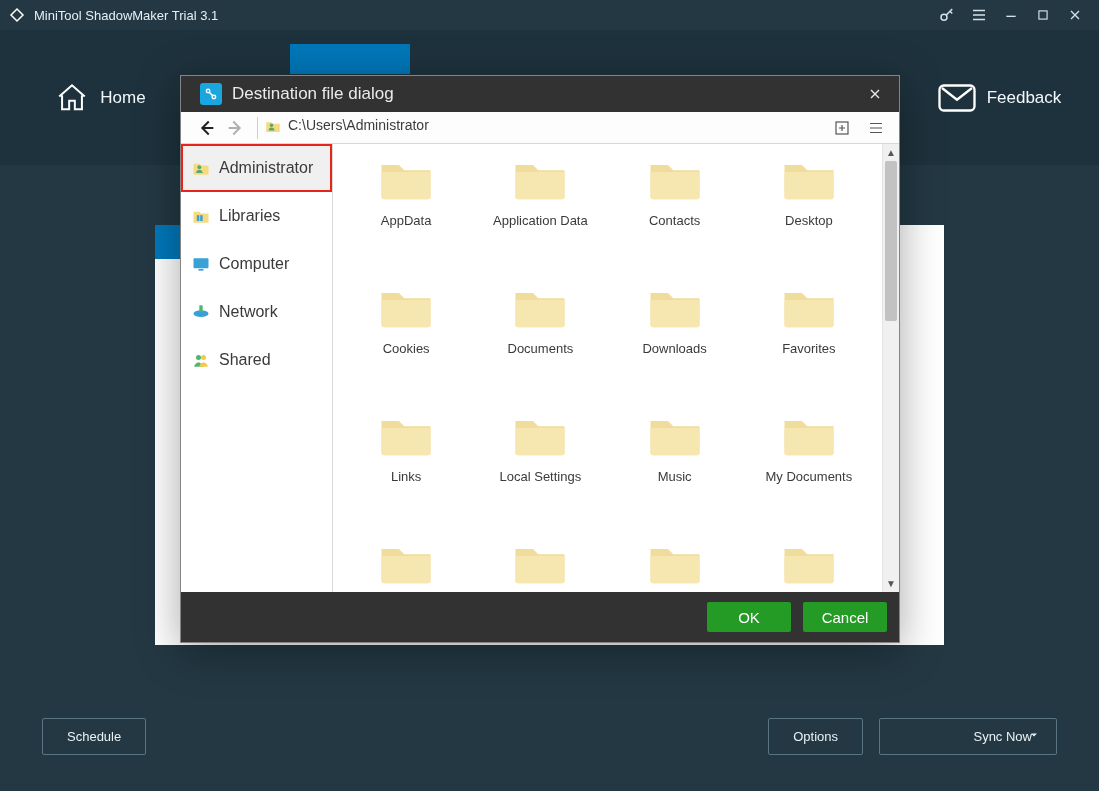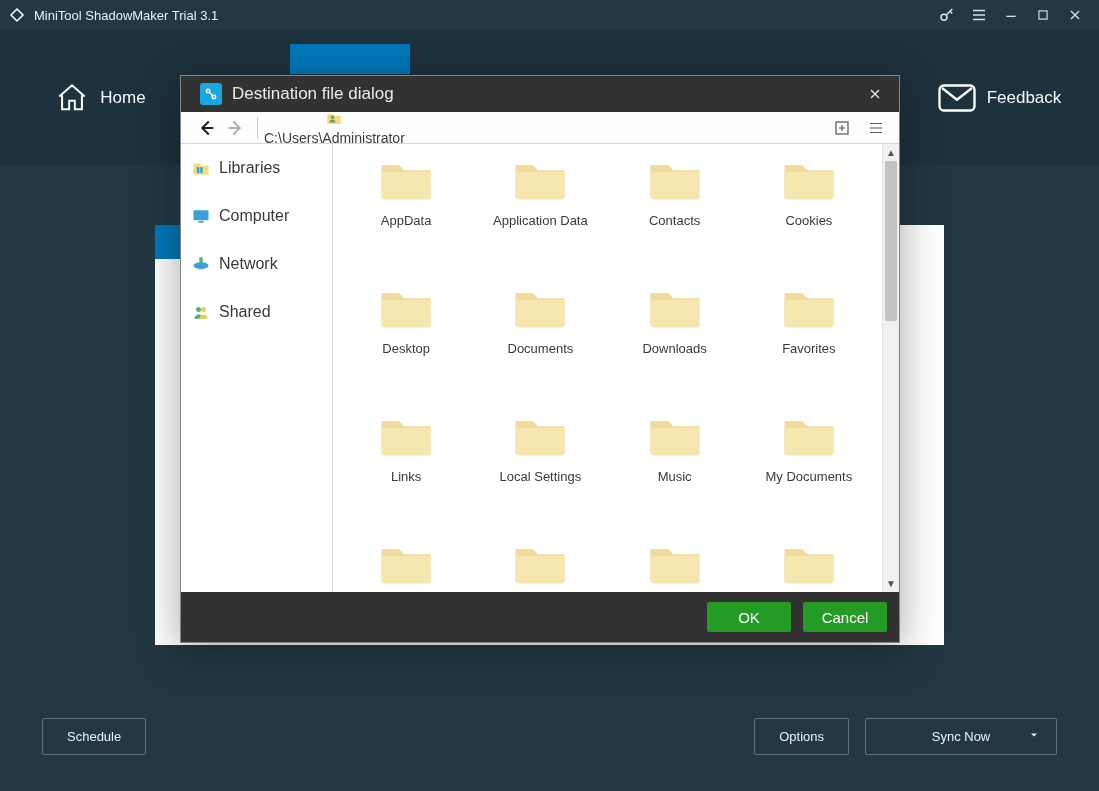--- a/index.html
+++ b/index.html
@@ -108,21 +108,21 @@
     padding: 10px 24px;
     font-size: 13px;
     color: #e9f2f5;
     background: transparent;
     border-radius: 2px;
     cursor: pointer;
     display: inline-flex;
     align-items: center;
     gap: 40px;
   }
-  .ghost-btn.wide { width: 192px; justify-content: center; position:relative; }
+  .ghost-btn.wide { width: 178px; justify-content: flex-end; position:relative; }
   .ghost-btn .caret {
     position:absolute;
     right:16px;
   }
   .footer .ghost-btn + .ghost-btn { margin-left: 16px; }
 
   
   .dialog {
     position: absolute;
     top: 75px;
@@ -173,22 +173,22 @@
     cursor: pointer;
   }
   .dialog-toolbar .sep {
     width: 1px; height: 22px; background: #cfcfcf;
     margin: 0 6px;
   }
   .dialog-toolbar .path {
     font-size: 14px;
     color: #3c3c3c;
     display:flex;
-    align-items:center;
-    flex-direction:column;
+    align-items:flex-start;
+    gap:6px;
   }
   .dialog-toolbar .spacer { flex: 1; }
   .tb-btn {
     width: 26px; height: 24px;
     display:flex; align-items:center; justify-content:center;
     color: #555;
     cursor: pointer;
     margin-left: 8px;
   }
 
@@ -431,20 +431,30 @@
     </span>
     <span class="tb-btn">
       <svg width="18" height="18" viewBox="0 0 24 24" fill="none" stroke="#555" stroke-width="1.6">
           <path d="M4 6h16M4 12h16M4 18h16"></path>
         </svg>
     </span>
   </div>
 
   <div class="dialog-body">
     <div class="sidebar" id="sidebar">
+        <div class="sidebar-item active">
+          <span class="sicon">
+            <svg width="20" height="20" viewBox="0 0 24 24">
+              <path fill="#f6da80" d="M3 7h7l2 2h9v11H3z"></path>
+              <circle cx="10" cy="11" r="2.3" fill="#5aa66b"></circle>
+              <path fill="#5aa66b" d="M6 18c0-2.5 2-4 4-4s4 1.5 4 4z"></path>
+            </svg>
+          </span>
+          <span>Administrator</span>
+        </div>
         <div class="sidebar-item">
           <span class="sicon">
             <svg width="20" height="20" viewBox="0 0 24 24">
               <path fill="#f6da80" d="M3 7h7l2 2h9v11H3z"></path>
               <rect x="7" y="11" width="3" height="7" fill="#3aa0d8"></rect>
               <rect x="11" y="11" width="3" height="7" fill="#3aa0d8"></rect>
             </svg>
           </span>
           <span>Libraries</span>
         </div>
@@ -501,28 +511,28 @@
                   <path fill="#f1dd9b" d="M4 10h20l6 6h30v30a3 3 0 0 1-3 3H7a3 3 0 0 1-3-3z"></path>
                   <path fill="#f6e6b0" d="M4 18h56v28a3 3 0 0 1-3 3H7a3 3 0 0 1-3-3z"></path>
                 </svg></span>
               <span class="label">Contacts</span>
             </div>
             <div class="folder-cell">
               <span><svg class="folder-svg" viewBox="0 0 64 52">
                   <path fill="#f1dd9b" d="M4 10h20l6 6h30v30a3 3 0 0 1-3 3H7a3 3 0 0 1-3-3z"></path>
                   <path fill="#f6e6b0" d="M4 18h56v28a3 3 0 0 1-3 3H7a3 3 0 0 1-3-3z"></path>
                 </svg></span>
+              <span class="label">Desktop</span>
+            </div>
+            <div class="folder-cell">
+              <span><svg class="folder-svg" viewBox="0 0 64 52">
+                  <path fill="#f1dd9b" d="M4 10h20l6 6h30v30a3 3 0 0 1-3 3H7a3 3 0 0 1-3-3z"></path>
+                  <path fill="#f6e6b0" d="M4 18h56v28a3 3 0 0 1-3 3H7a3 3 0 0 1-3-3z"></path>
+                </svg></span>
               <span class="label">Cookies</span>
-            </div>
-            <div class="folder-cell">
-              <span><svg class="folder-svg" viewBox="0 0 64 52">
-                  <path fill="#f1dd9b" d="M4 10h20l6 6h30v30a3 3 0 0 1-3 3H7a3 3 0 0 1-3-3z"></path>
-                  <path fill="#f6e6b0" d="M4 18h56v28a3 3 0 0 1-3 3H7a3 3 0 0 1-3-3z"></path>
-                </svg></span>
-              <span class="label">Desktop</span>
             </div>
             <div class="folder-cell">
               <span><svg class="folder-svg" viewBox="0 0 64 52">
                   <path fill="#f1dd9b" d="M4 10h20l6 6h30v30a3 3 0 0 1-3 3H7a3 3 0 0 1-3-3z"></path>
                   <path fill="#f6e6b0" d="M4 18h56v28a3 3 0 0 1-3 3H7a3 3 0 0 1-3-3z"></path>
                 </svg></span>
               <span class="label">Documents</span>
             </div>
             <div class="folder-cell">
               <span><svg class="folder-svg" viewBox="0 0 64 52">

